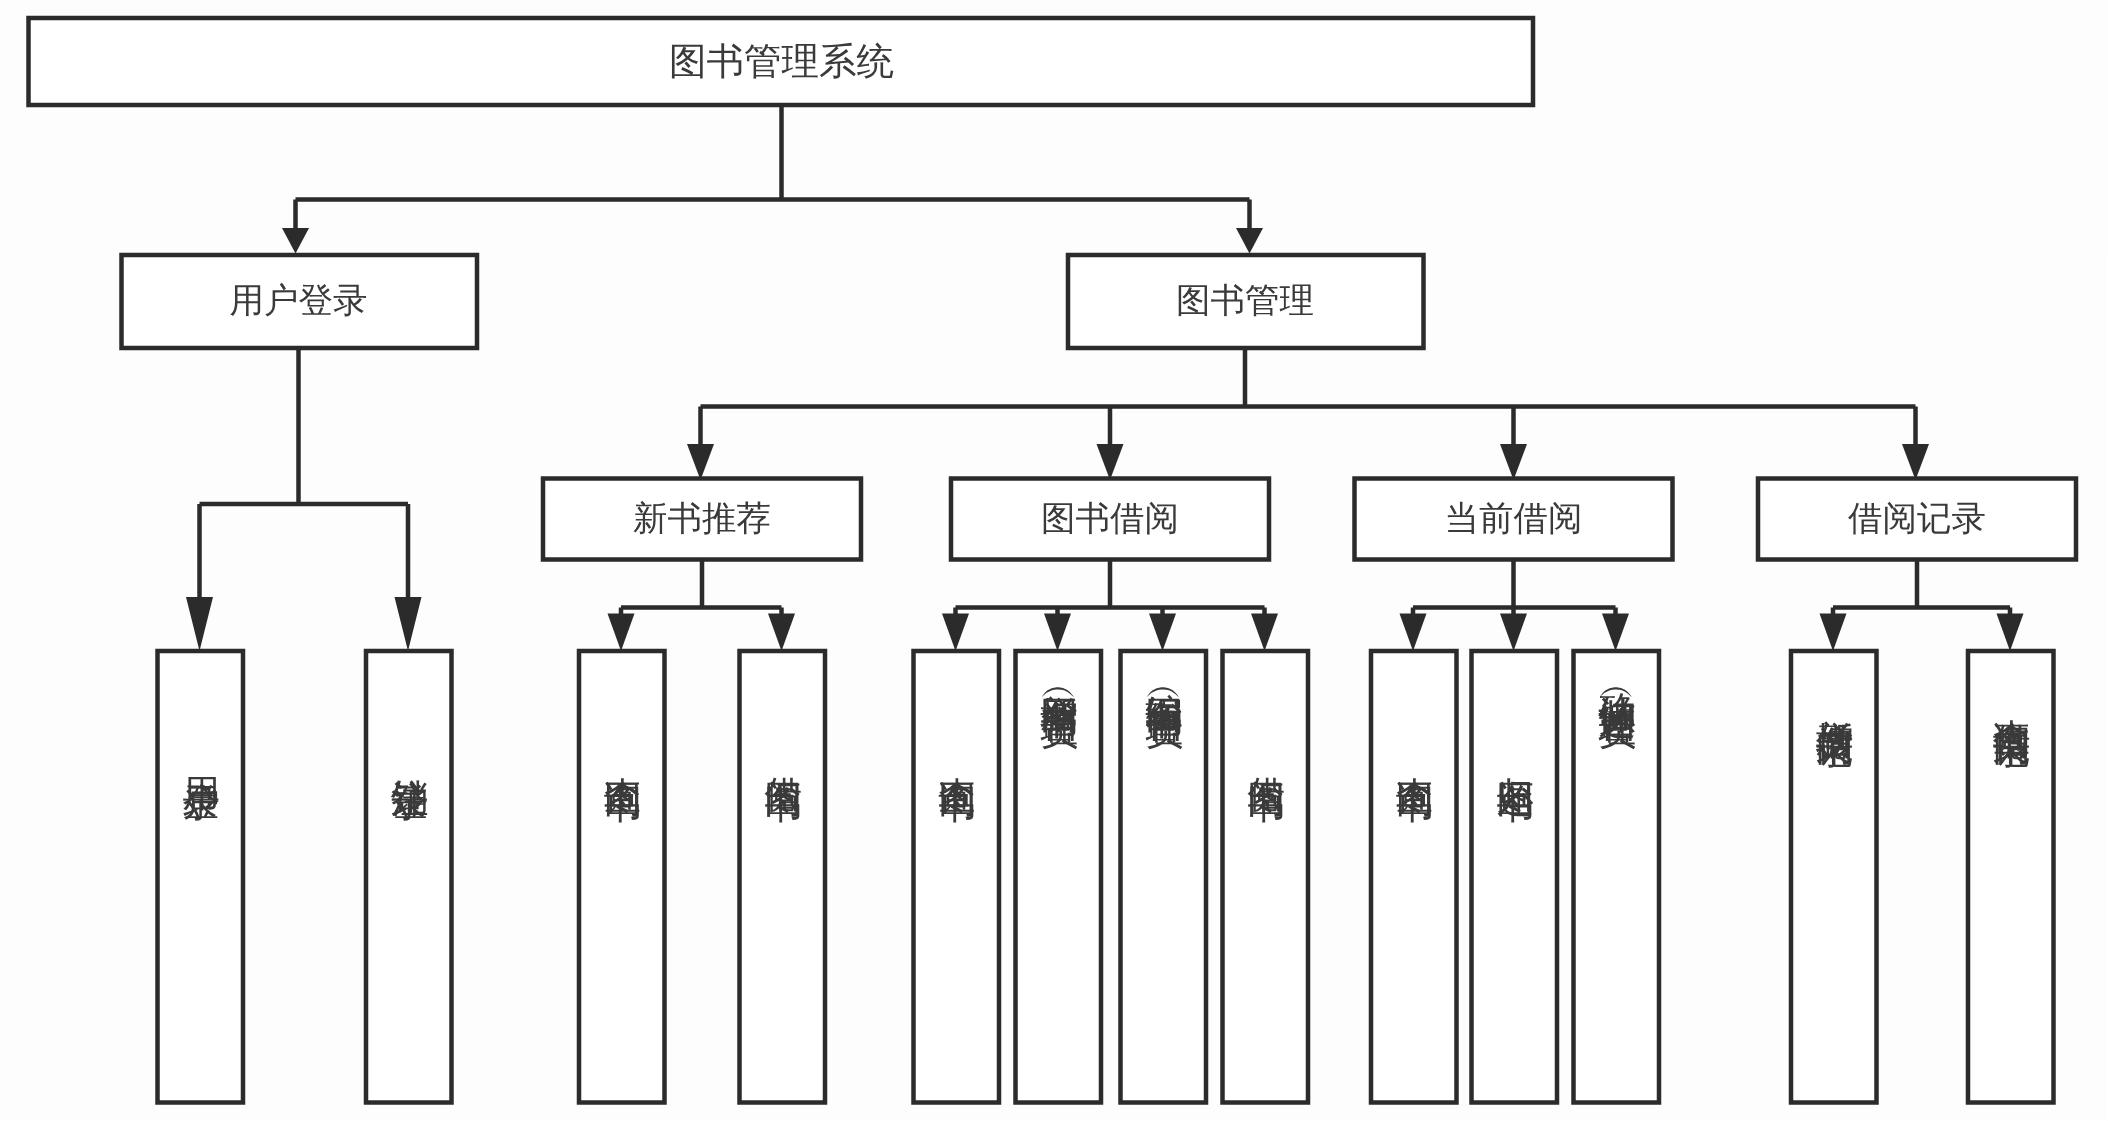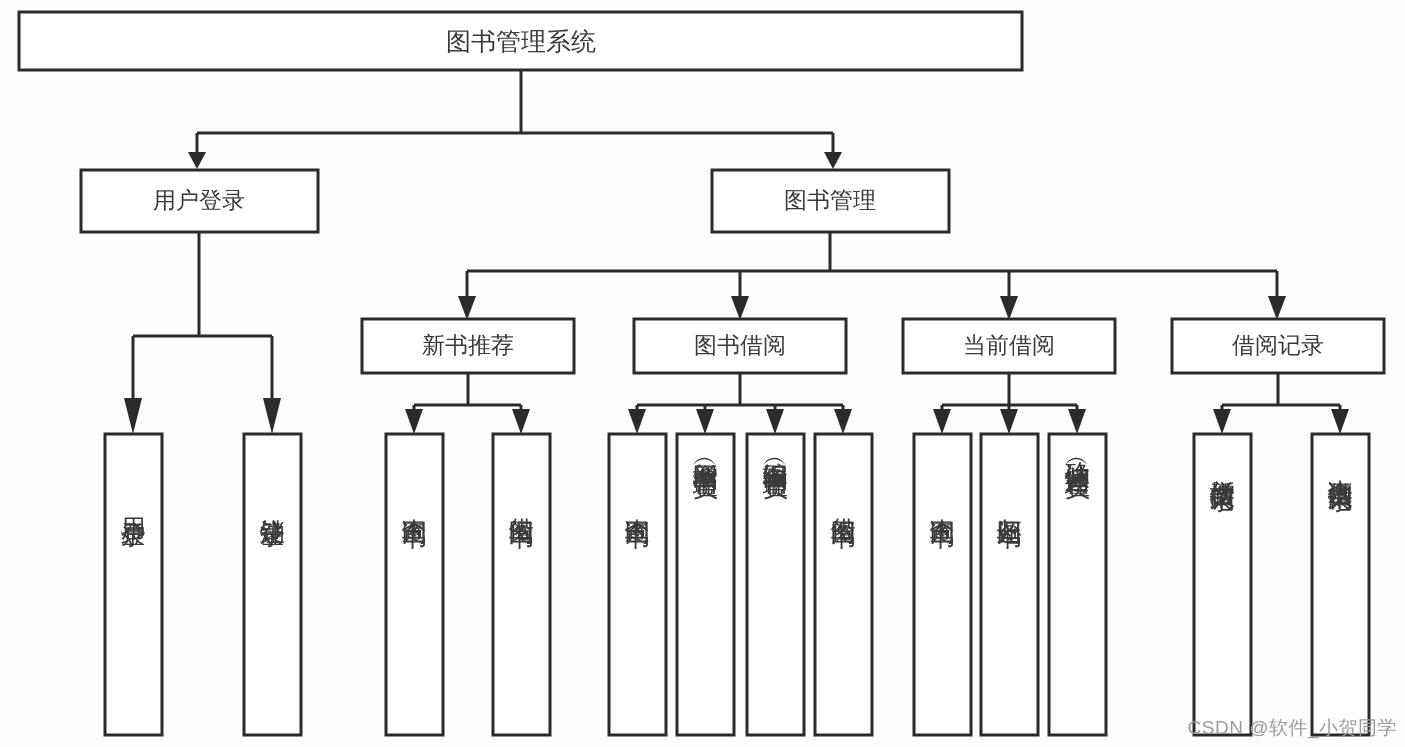--- a/index.html
+++ b/index.html
@@ -200,15 +200,14 @@
     <span class="vlabel">确认归还（管理员）</span>
   </div>
 
   <div class="vlabel-wrap" style="left:1194px; top:434px; width:57px; height:301px; padding-top:25px;">
     <span class="vlabel">新增借阅记录</span>
   </div>
   <div class="vlabel-wrap" style="left:1312px; top:434px; width:57px; height:301px; padding-top:25px;">
     <span class="vlabel">查询借阅记录</span>
   </div>
 
-  <div id="watermark">CSDN @软件_小贺同学</div>
 
 </div>
 
 </body></html>

